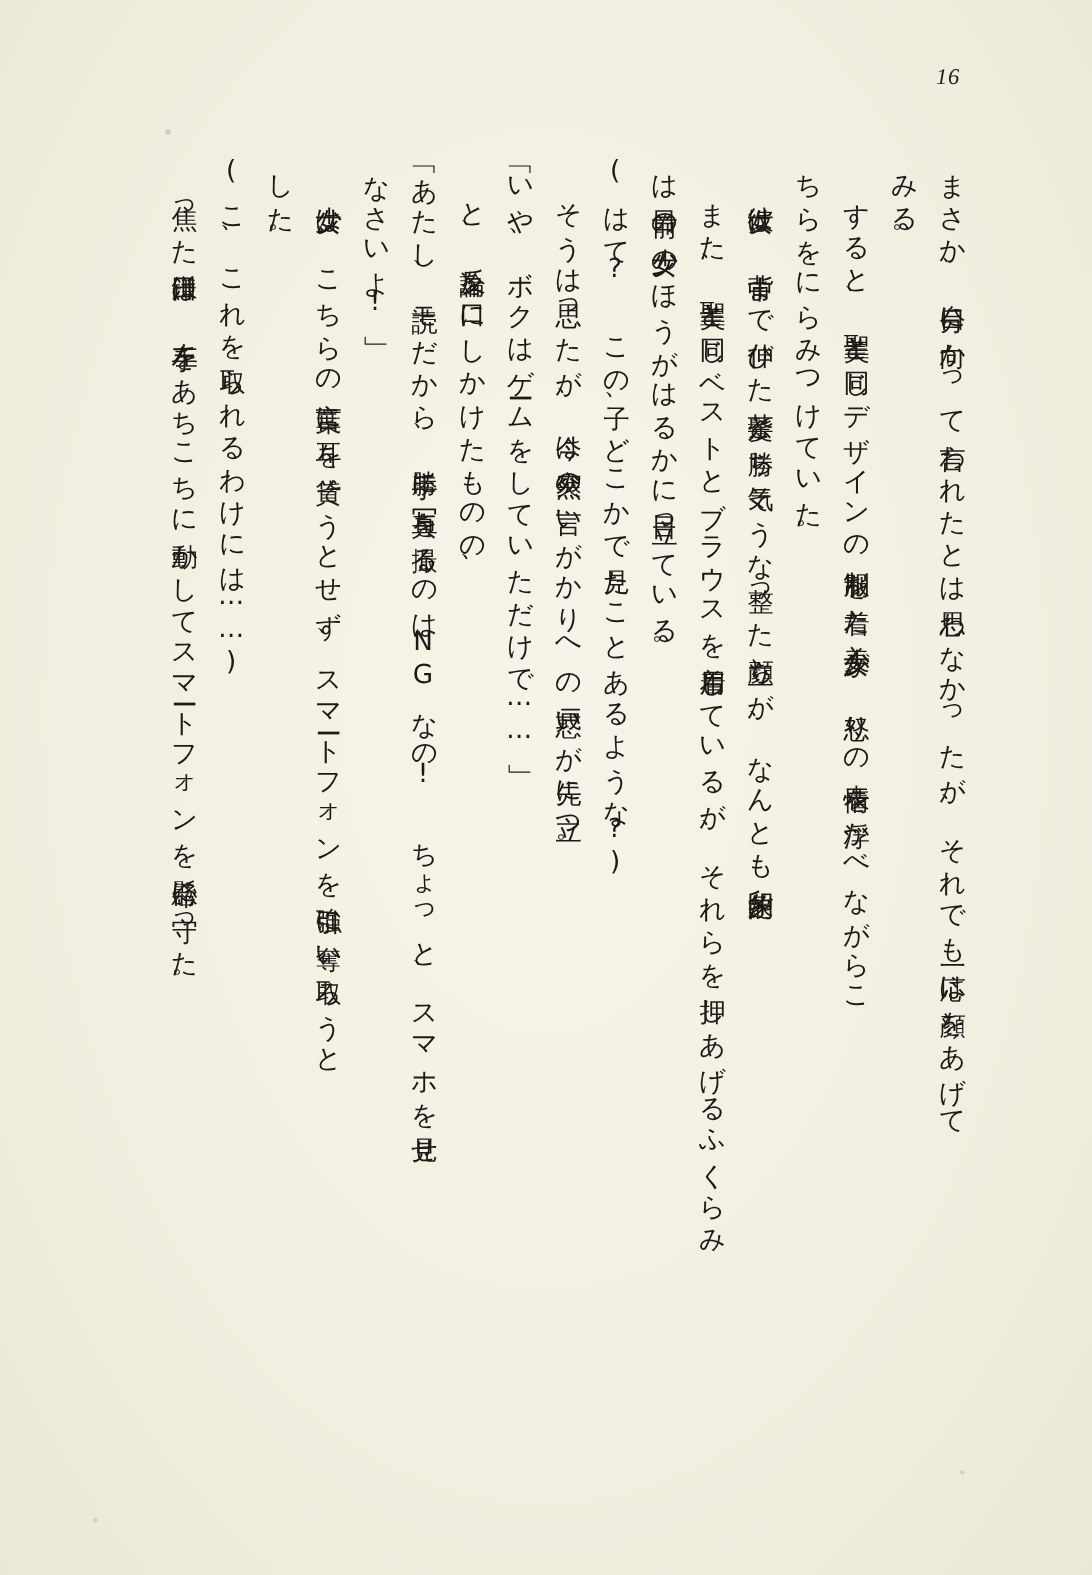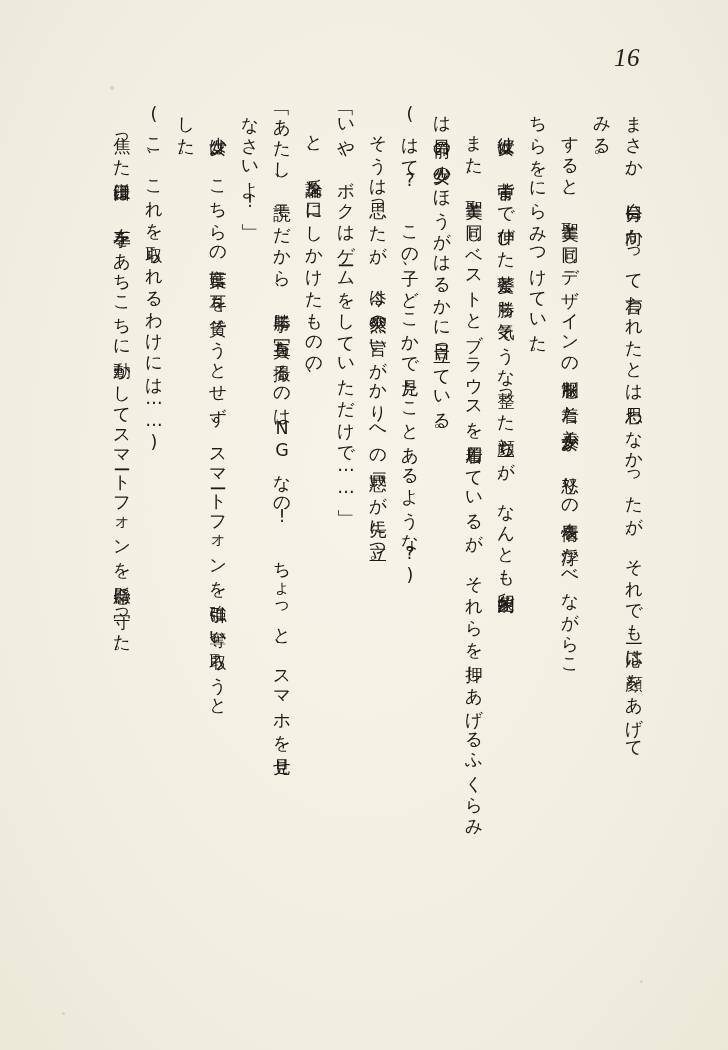--- a/index.html
+++ b/index.html
@@ -18,21 +18,21 @@
   .page {
     position: absolute;
     inset: 0;
     background:
       radial-gradient(ellipse at 50% 45%, #f6f3e8 0%, #f2efe2 60%, #ece8d8 100%);
   }
   .page-number {
     position: absolute;
     top: 44px;
     right: 88px;
-    font-size: 25px;
+    font-size: 15px;
     font-style: italic;
     color: #23201c;
     letter-spacing: 0.5px;
     font-family: "Liberation Serif", serif;
   }
   
   .text-block {
     position: absolute;
     top: 104px;
     right: 86px;

